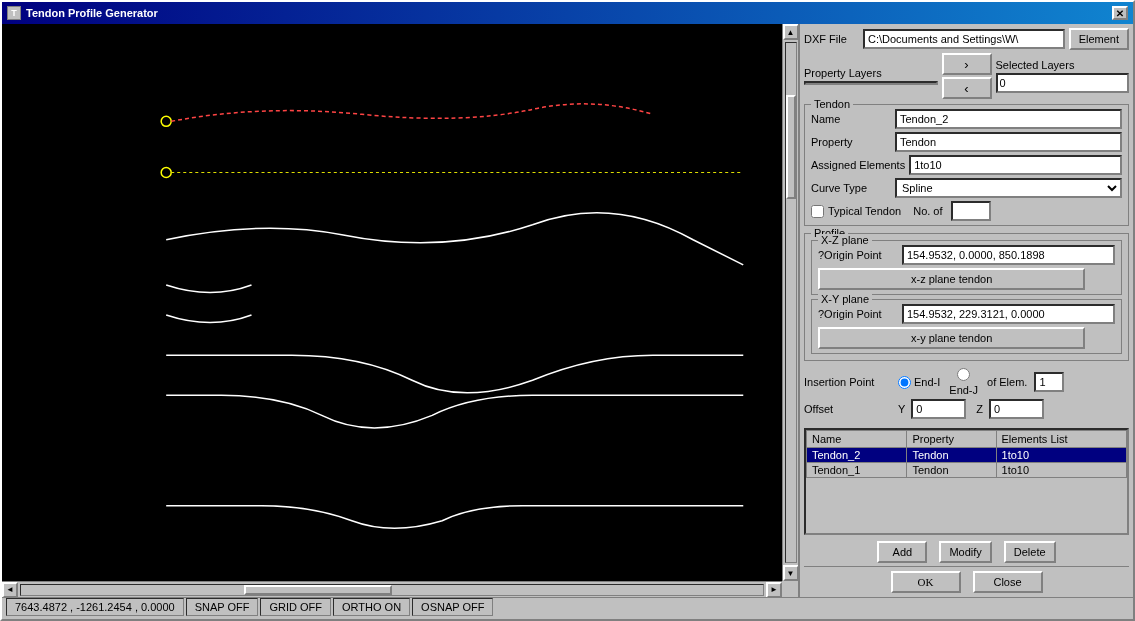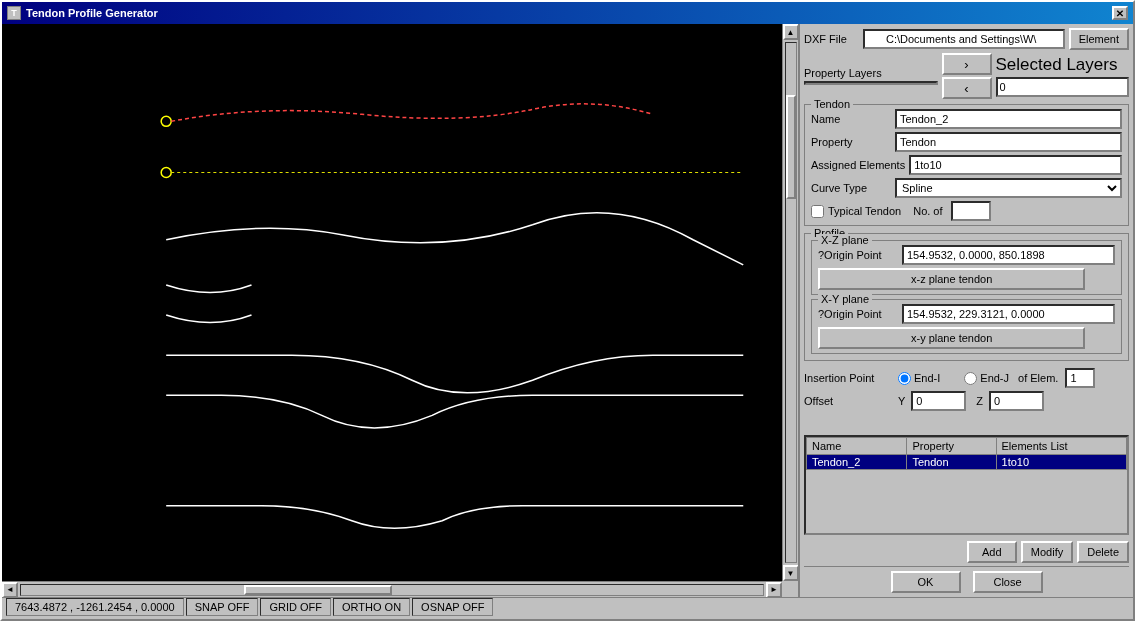--- a/index.html
+++ b/index.html
@@ -50,21 +50,21 @@
 
     
     .tendon-table { width: 100%; border-collapse: collapse; font-size: 11px; }
     .tendon-table th { background: #c0c0c0; border: 1px solid #808080; padding: 2px 5px; text-align: left; font-weight: normal; }
     .tendon-table td { border: 1px solid #808080; padding: 1px 5px; }
     .tendon-table tr.selected td { background: #000080; color: white; }
 
     .layers-section { display: flex; gap: 4px; align-items: center; }
     .layers-btns { display: flex; flex-direction: column; gap: 2px; }
     .dxf-label { font-size: 11px; min-width: 55px; }
-    .dxf-input { flex: 1; height: 20px; border: 2px inset #808080; background: white; font-size: 11px; padding: 1px 21px; }
+    .dxf-input { flex: 1; height: 20px; border: 2px inset #808080; background: white; font-size: 11px; padding: 1px 3px; }
 
     
     svg { display: block; }
 
     .canvas-bottom-row { display: flex; }
     .canvas-bottom-corner { width: 16px; height: 16px; background: #c0c0c0; flex-shrink: 0; }
   </style>
 </head>
 <body>
 
@@ -134,21 +134,21 @@
       <div class="layers-section">
         <div style="flex:1; display:flex; flex-direction:column; gap:2px;">
           <span style="font-size:11px;">Property Layers</span>
           <div class="listbox" style="height:50px;"></div>
         </div>
         <div class="layers-btns">
           <button class="btn" style="width:24px; padding:2px 4px; font-size:13px;">›</button>
           <button class="btn" style="width:24px; padding:2px 4px; font-size:13px;">‹</button>
         </div>
         <div style="flex:1; display:flex; flex-direction:column; gap:2px;">
-          <span style="font-size:17px;">Selected Layers</span>
+          <span style="font-size:11px;">Selected Layers</span>
           <div class="listbox" style="height:50px; padding:2px;">
             <div style="font-size:11px;">0</div>
           </div>
         </div>
       </div>
 
       <div class="section-group">
         <span class="section-label">Tendon</span>
         <div class="panel-row" style="margin-bottom:3px;">
           <span class="panel-label">Name</span>
@@ -203,28 +203,28 @@
           </div>
         </div>
       </div>
 
       <div class="panel-row" style="margin-top:2px;">
         <span style="font-size:11px; min-width:90px;">Insertion Point</span>
         <label class="radio-label">
           <input type="radio" name="insertion" checked="" style="">
           <span>End-I</span>
         </label>
-        <label class="radio-label" style="margin-left:20px;">
+        <label class="radio-label" style="margin-left:5px;flex-direction:column;">
           <input type="radio" name="insertion" style="">
           <span>End-J</span>
         </label>
         <span style="font-size:11px; margin-left:5px;">of Elem.</span>
         <input type="text" class="panel-input-short" style="width: 30px; margin-left: 3px;" value="1">
       </div>
-      <div class="panel-row" style="margin-bottom:21px;">
+      <div class="panel-row" style="margin-bottom:6px;">
         <span style="font-size:11px; min-width:90px;">Offset</span>
         <span style="font-size:11px; margin-right:2px;">Y</span>
         <input type="text" class="panel-input-short" style="width: 55px;" value="0">
         <span style="font-size:11px; margin-left:6px; margin-right:2px;">Z</span>
         <input type="text" class="panel-input-short" style="width: 55px;" value="0">
       </div>
 
       <div style="border: 2px inset #808080; flex:1; overflow:auto; min-height:70px;">
         <table class="tendon-table" style="width:100%;">
           <thead>
@@ -233,32 +233,37 @@
               <th>Property</th>
               <th>Elements List</th>
             </tr>
           </thead>
           <tbody id="tendon-tbody">
           <tr class="selected">
                 <td>Tendon_2</td>
                 <td>Tendon</td>
                 <td>1to10</td>
               </tr>
+              <tr>
+                <td>Tendon_1</td>
+                <td>Tendon</td>
+                <td>1to10</td>
+              </tr>
             </tbody>
         </table>
       </div>
 
-      <div class="panel-row" style="justify-content:flex-end; gap:4px; margin-top:3px;">
+      <div class="panel-row" style="justify-content:center; gap:12px; margin-top:3px;">
         <button class="btn">Add</button>
         <button class="btn">Modify</button>
         <button class="btn">Delete</button>
       </div>
 
       <div style="border-top: 1px solid #808080; padding-top:4px; display:flex; justify-content:center; gap:12px;">
-        <button class="btn" style="min-width:70px;">OK</button>
+        <button class="btn" style="min-width:70px;font-family:Liberation Serif, serif;">OK</button>
         <button class="btn" style="min-width:70px;">Close</button>
       </div>
     </div>
   </div>
 
   <div class="status-bar">
     <div class="status-item">7643.4872 , -1261.2454 , 0.0000</div>
     <div class="status-item">SNAP OFF</div>
     <div class="status-item">GRID OFF</div>
     <div class="status-item">ORTHO ON</div>

